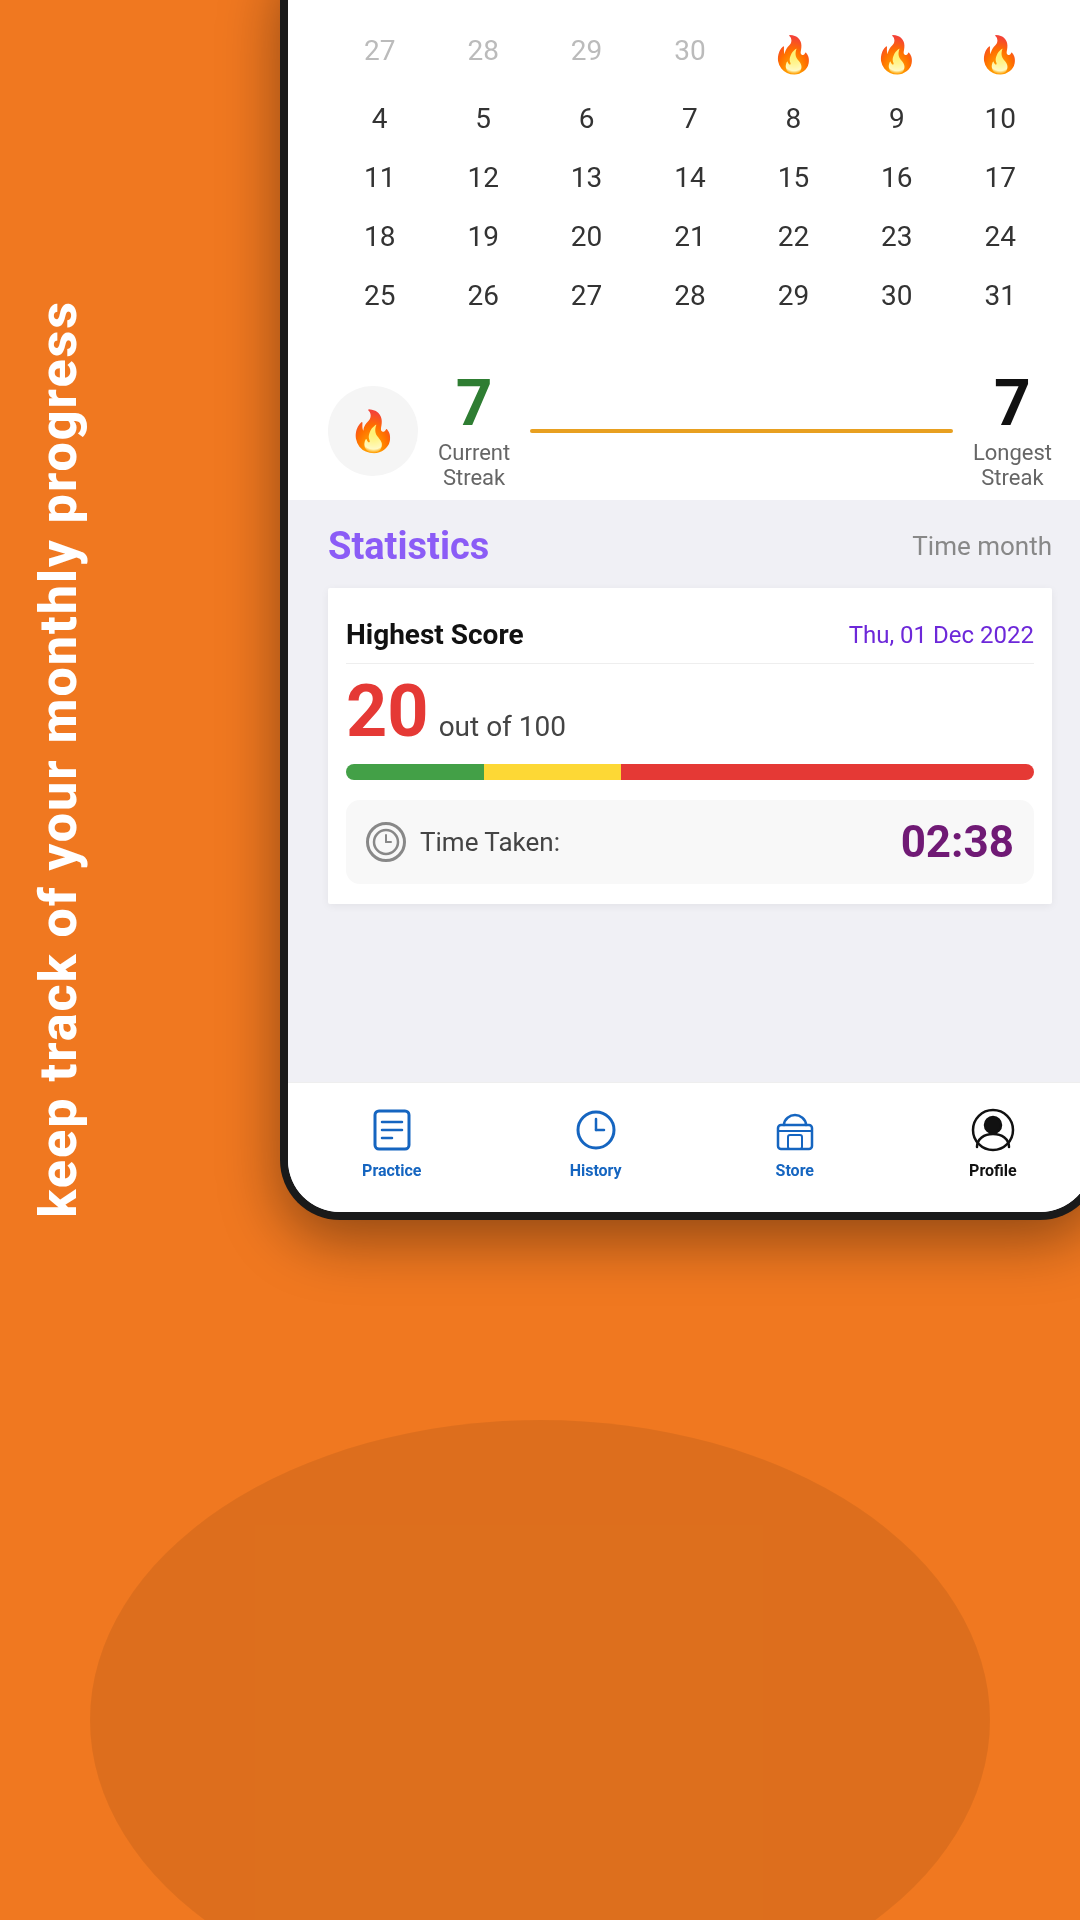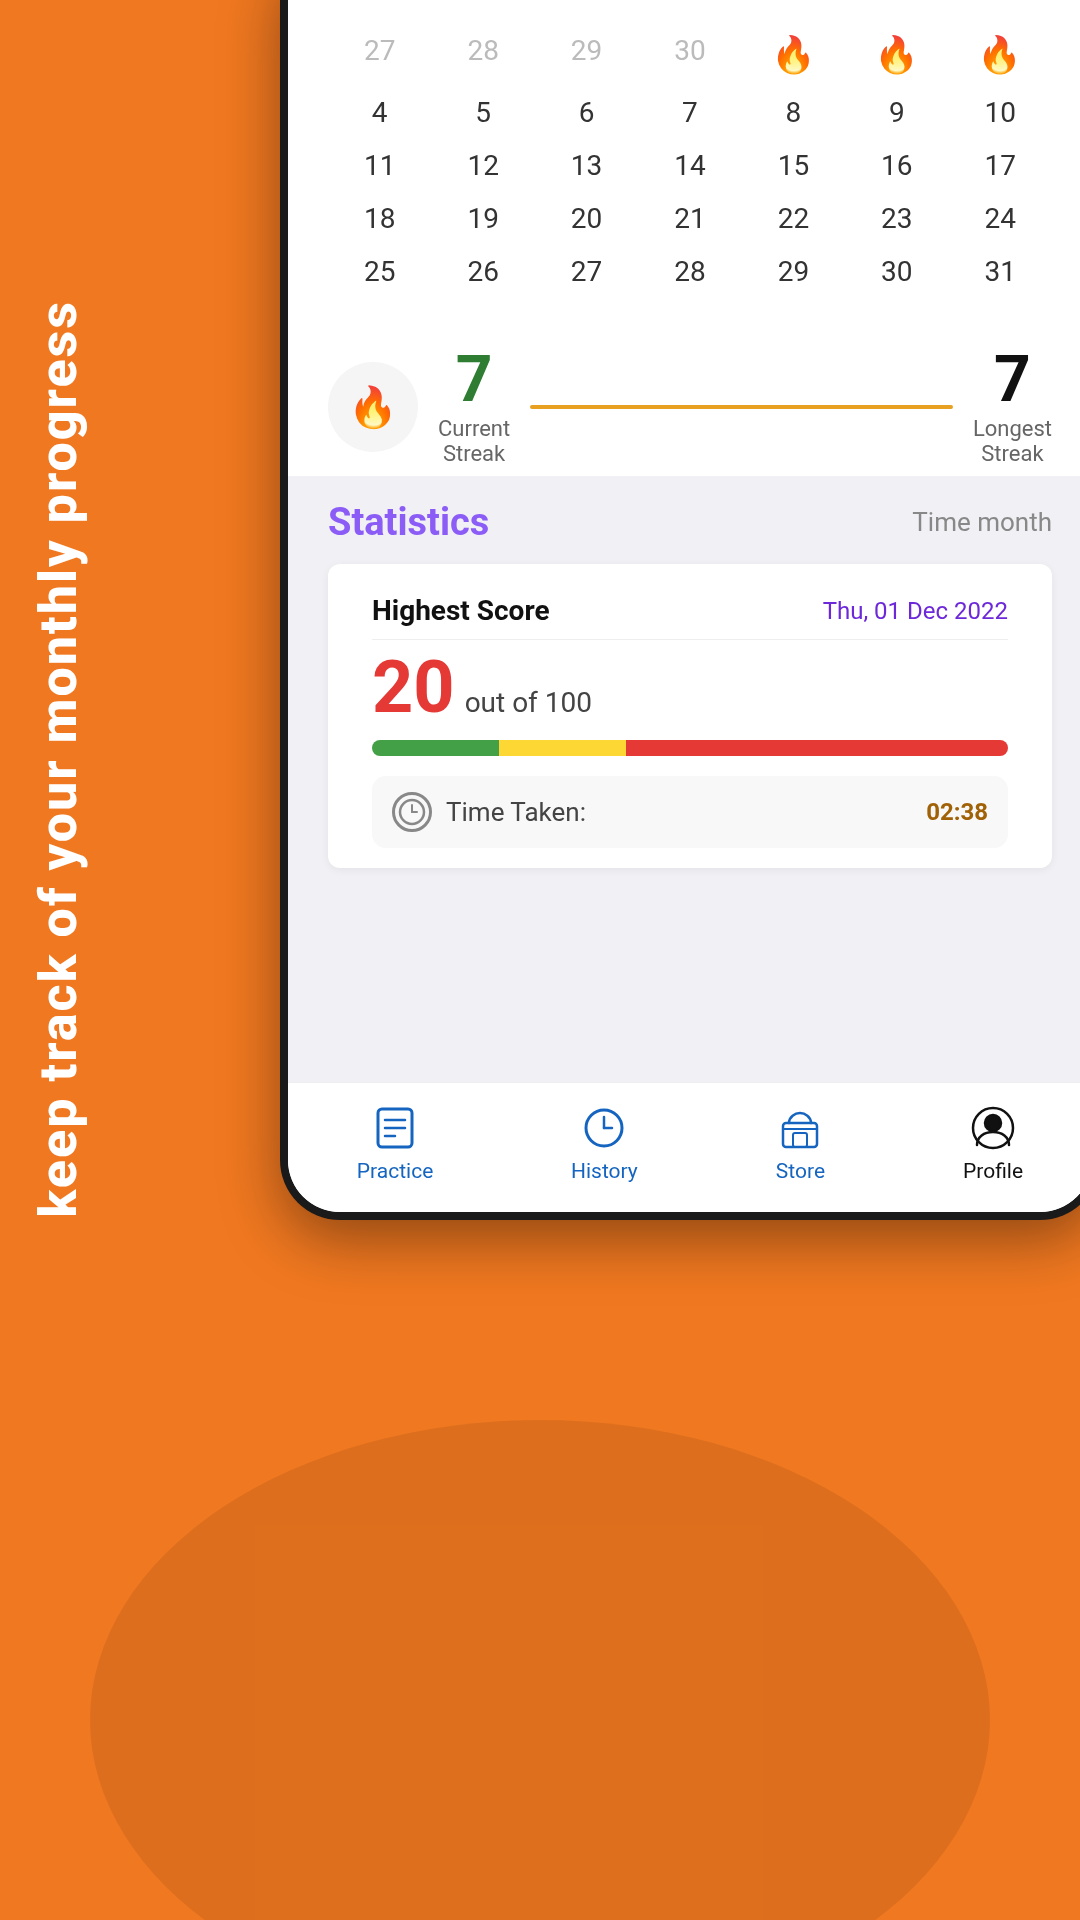--- a/index.html
+++ b/index.html
@@ -88,21 +88,21 @@
     .cal-day-header {
       font-size: 26px;
       color: #999;
       font-weight: 500;
       padding: 8px 0;
     }
 
     .calendar-grid {
       display: grid;
       grid-template-columns: repeat(7, 1fr);
-      row-gap: 0;
+      row-gap: 6px;
     }
 
     .cal-cell {
       text-align: center;
       padding: 10px 4px;
       font-size: 28px;
       color: #333;
       font-weight: 400;
       position: relative;
     }
@@ -194,22 +194,22 @@
       color: #8b5cf6;
     }
 
     .stats-period {
       font-size: 26px;
       color: #888;
     }
 
     .stats-card {
       background: white;
-      border-radius: 12px;
-      padding: 30px 44px 20px;
+      border-radius: 2px;
+      padding: 30px 18px 20px;
       box-shadow: 0 2px 8px rgba(0,0,0,0.06);
     }
 
     .card-row-1 {
       display: flex;
       justify-content: space-between;
       align-items: center;
       margin-bottom: 6px;
     }
 
@@ -305,23 +305,23 @@
       justify-content: center;
       position: relative;
     }
 
     .time-taken-label {
       font-size: 26px;
       color: #444;
     }
 
     .time-value {
-      font-size: 24px;
-      font-weight: 700;
-      color: #a16207;
+      font-size: 44px;
+      font-weight: 700;
+      color: #701a75;
     }
 
     
     .bottom-nav {
       position: absolute;
       bottom: 0;
       left: 0;
       right: 0;
       background: white;
       height: 130px;
@@ -334,22 +334,22 @@
 
     .nav-item {
       display: flex;
       flex-direction: column;
       align-items: center;
       gap: 6px;
       cursor: pointer;
     }
 
     .nav-label {
-      font-size: 21px;
-      font-weight: 400;
+      font-size: 16px;
+      font-weight: 700;
     }
 
     .nav-label.blue { color: #1565C0; }
     .nav-label.black { color: #111; }
 
     
     .scrollable-content {
       position: absolute;
       top: 0;
       left: 0;

